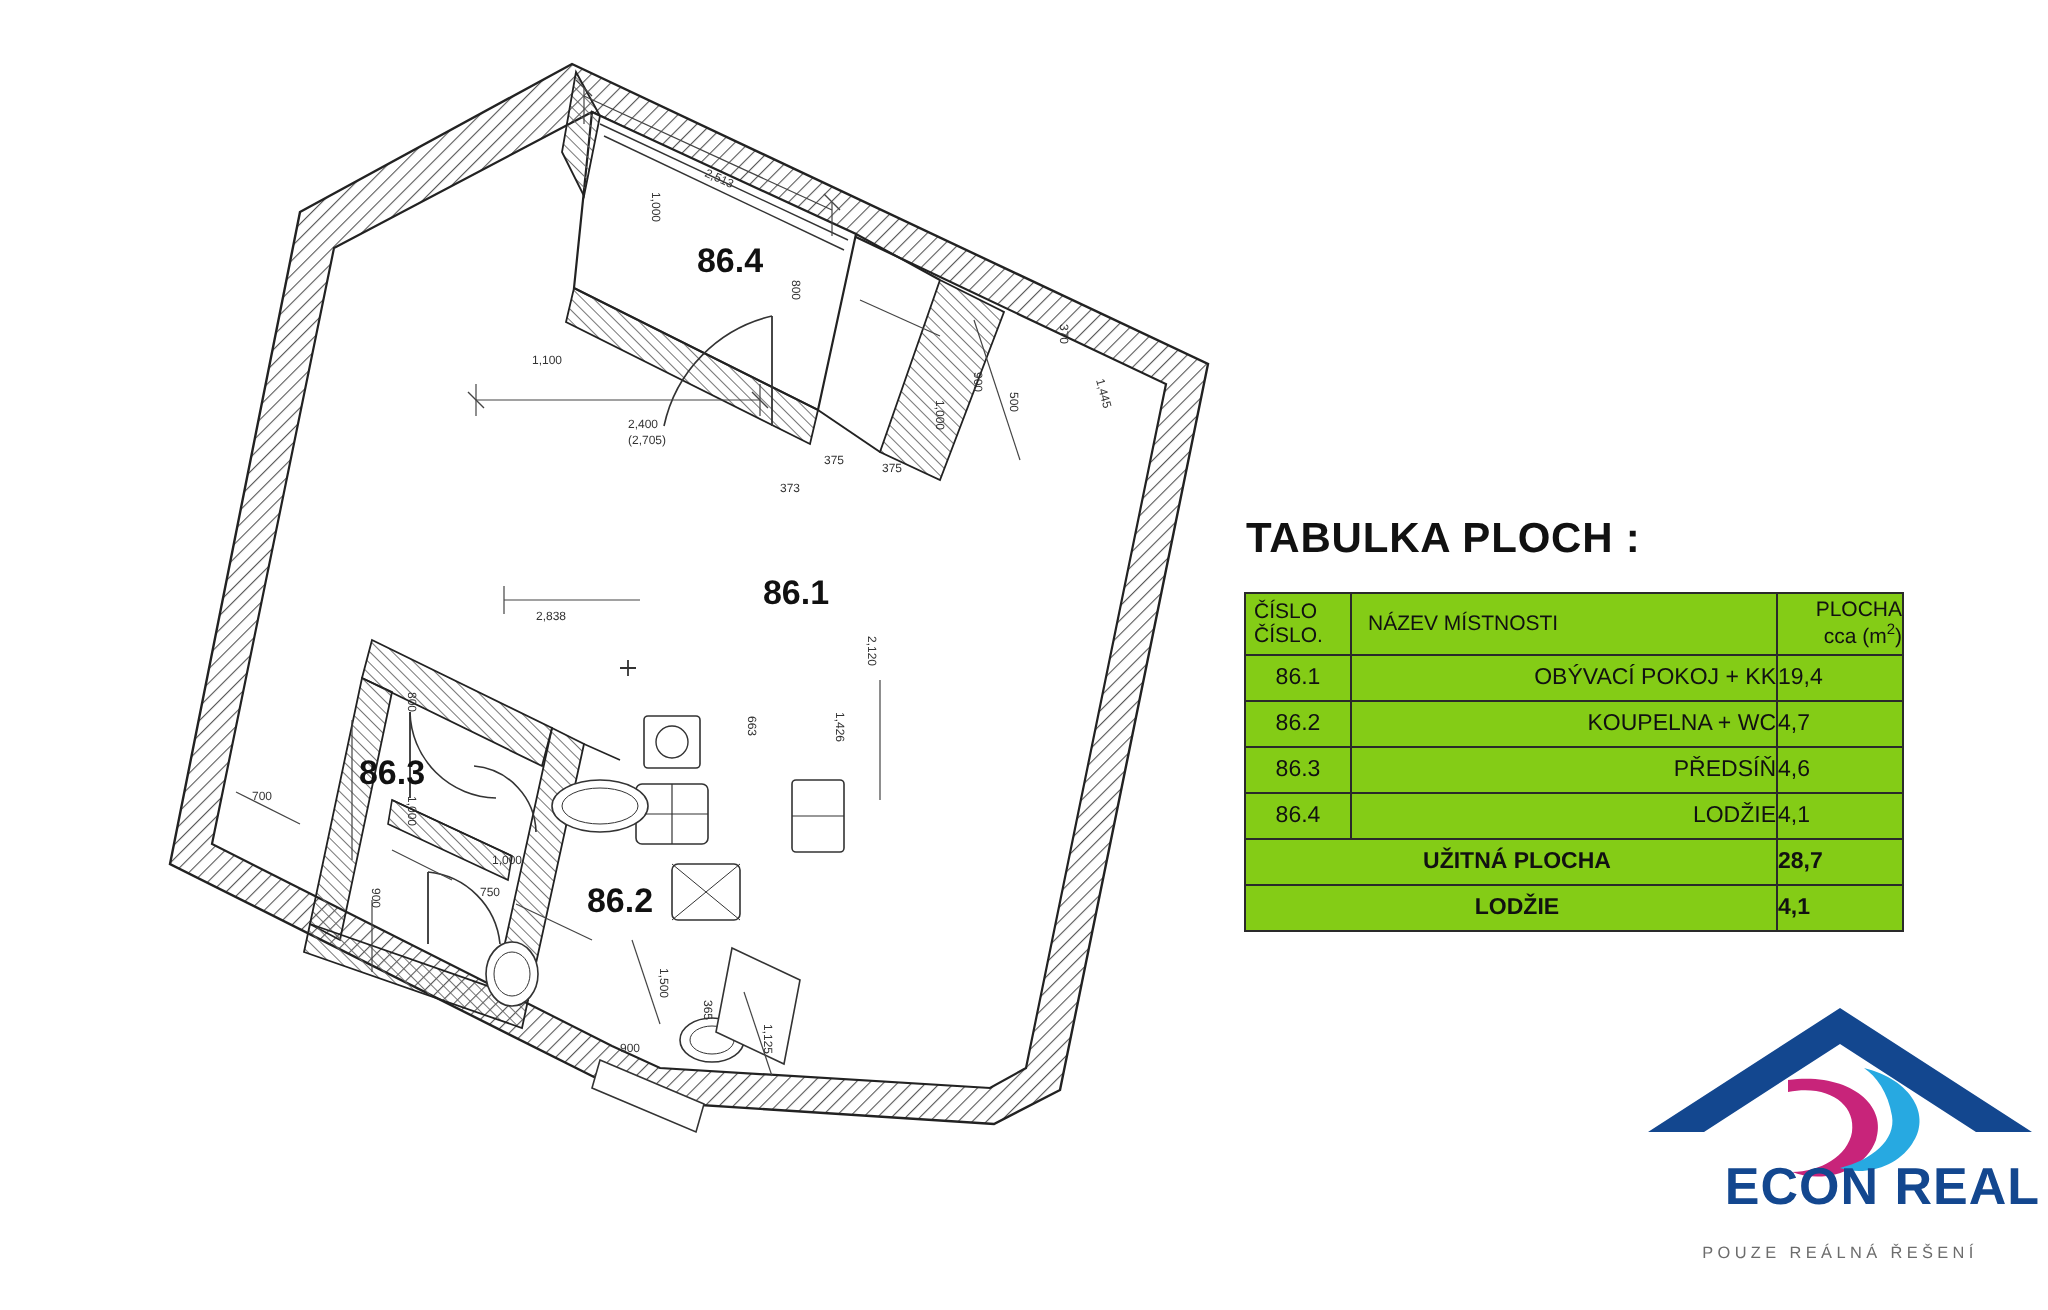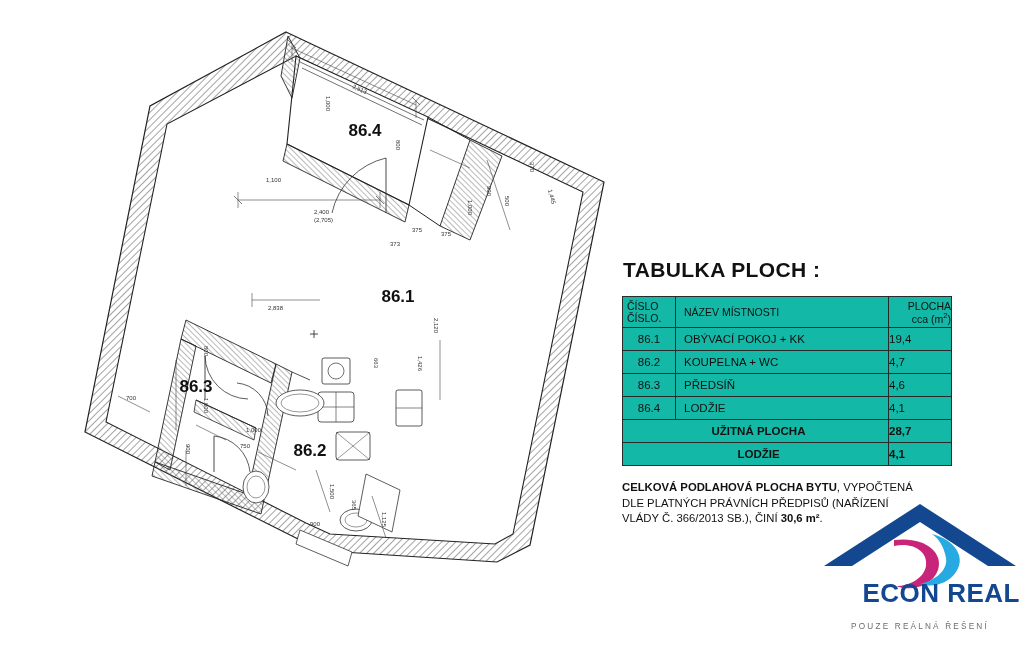--- a/index.html
+++ b/index.html
@@ -59,21 +59,21 @@
   }
 
   #areas-table {
     position: absolute;
     left: 2px;
     top: 296px;
     width: 330px;
     border-collapse: collapse;
     font-size: 11.5px;
     color: #111;
-    background: #14b8a6;
+    background: #84cc16;
   }
   #areas-table td, #areas-table th {
     border: 1px solid #2a2a2a;
     padding: 0;
     vertical-align: middle;
   }
   #areas-table thead td {
     height: 30px;
     font-size: 10.5px;
     line-height: 1.15;
@@ -81,21 +81,21 @@
   }
   #areas-table tbody td {
     height: 22px;
   }
   .c-num {
     width: 52px;
     text-align: center;
   }
   .c-name {
     padding-left: 8px !important;
-    text-align: left;
+    text-align: right;
   }
   .c-area {
     width: 62px;
     text-align: left;
   }
   .head-num {
     padding-left: 4px !important;
     text-align: left;
     font-size: 10px;
   }
@@ -344,25 +344,20 @@
         <td class="sum-label" colspan="2">UŽITNÁ PLOCHA</td>
         <td class="c-area">28,7</td>
       </tr>
       <tr class="sum-row">
         <td class="sum-label" colspan="2">LODŽIE</td>
         <td class="c-area">4,1</td>
       </tr>
     </tbody>
   </table>
 
-  <div id="note">
-    <b>CELKOVÁ PODLAHOVÁ PLOCHA BYTU</b><span>, VYPOČTENÁ</span><br>
-    <span>DLE PLATNÝCH PRÁVNÍCH PŘEDPISŮ (NAŘÍZENÍ</span><br>
-    <span>VLÁDY Č. 366/2013 SB.), ČINÍ </span><b>30,6 m²</b><span>.</span>
-  </div>
 
   <div id="logo">
     <svg width="200" height="145" viewBox="0 0 200 145" xmlns="http://www.w3.org/2000/svg">
 
       <path d="M 100,4 L 196,66 L 168,66 L 100,22 L 32,66 L 4,66 Z" fill="#13478f"></path>
 
       <path d="M 74,40 C 104,36 124,52 118,70 C 112,86 92,92 76,86 C 90,86 104,78 106,66 C 108,52 94,42 74,46 Z" fill="#c8247a"></path>
 
       <path d="M 112,34 C 136,40 146,58 136,72 C 128,84 112,88 100,84 C 116,80 128,70 126,58 C 124,46 118,38 112,34 Z" fill="#27a9e1"></path>
     </svg>

